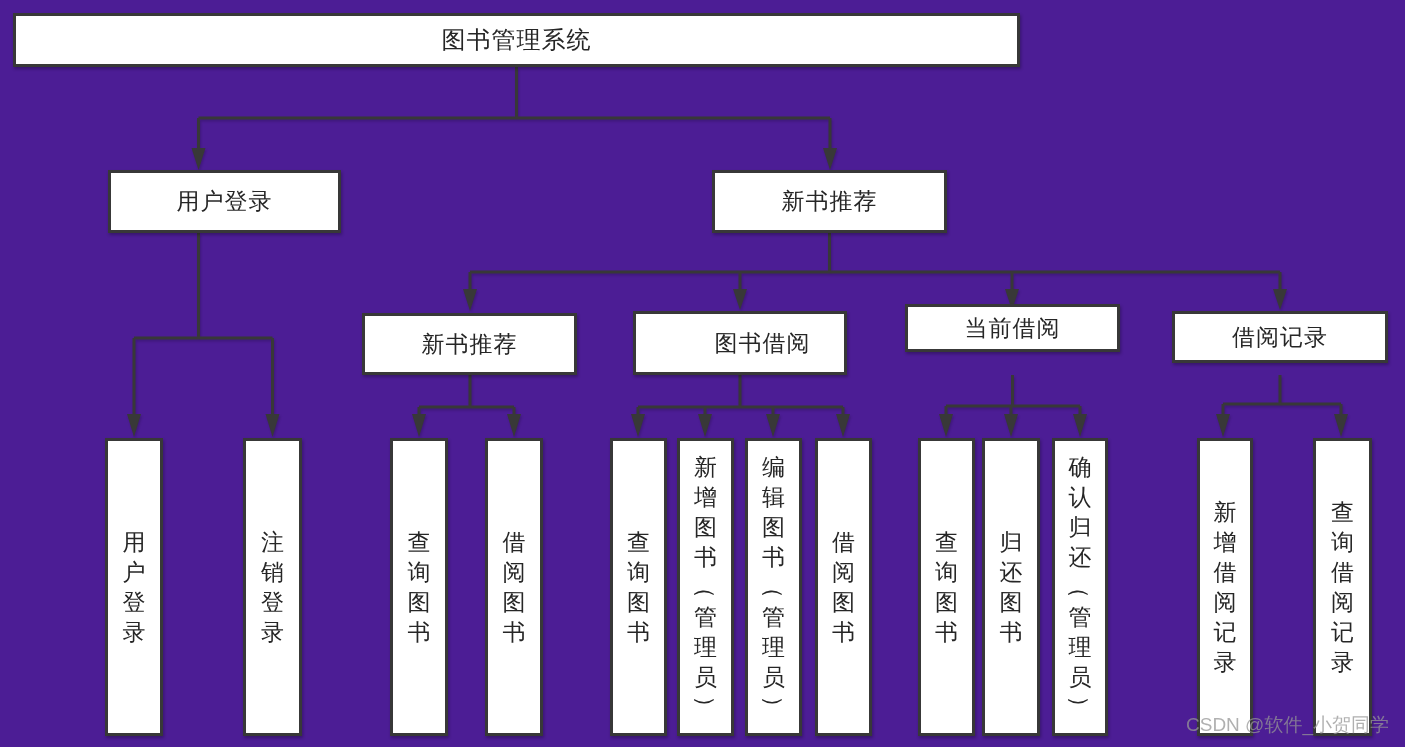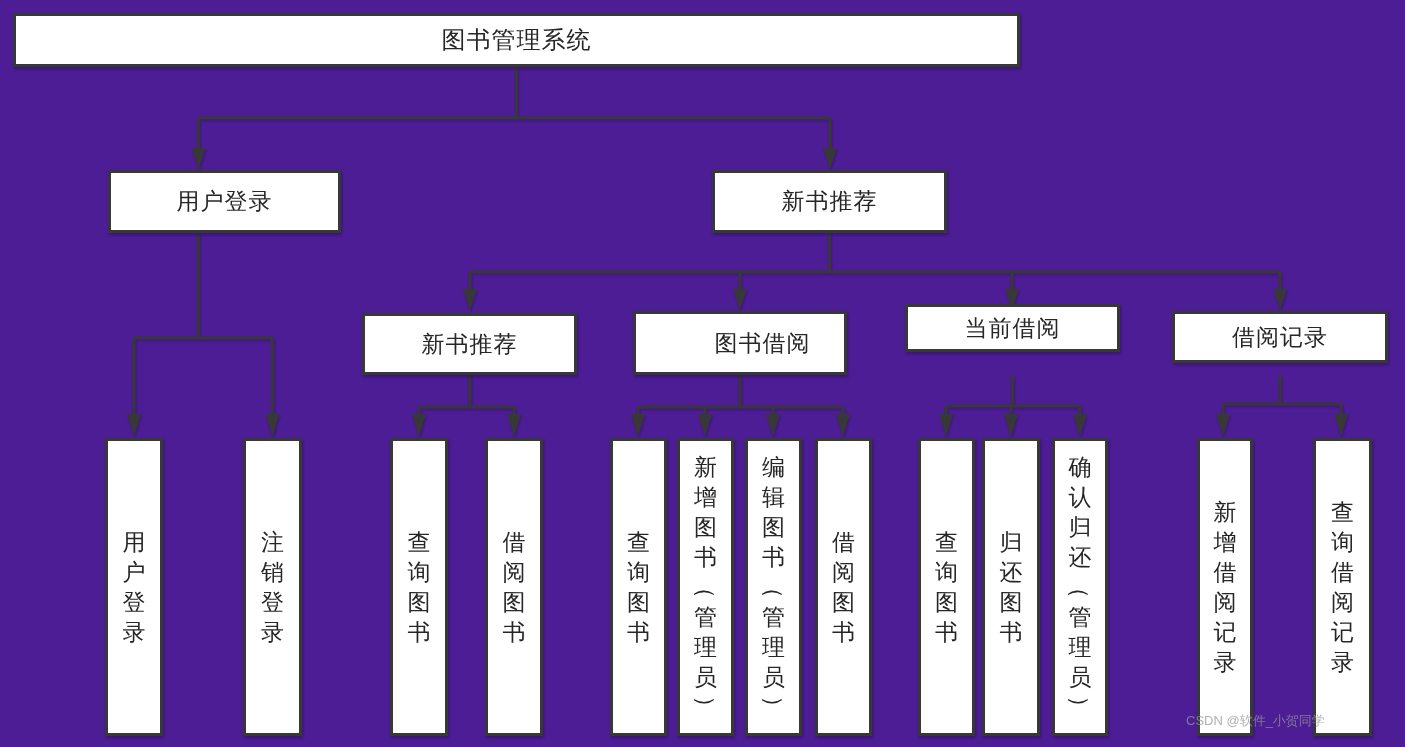--- a/index.html
+++ b/index.html
@@ -38,21 +38,21 @@
   .b-j1{left:677px;width:57px;}
   .b-j2{left:745px;width:57px;}
   .b-j3{left:815px;width:57px;}
   .b-c0{left:918px;width:57px;}
   .b-c1{left:982px;width:58px;}
   .b-c2{left:1052px;width:56px;}
   .b-r0{left:1197px;width:56px;}
   .b-r1{left:1313px;width:59px;}
   .watermark{
     position:absolute;left:1186px;top:712px;z-index:5;
-    font-size:13px;color:rgba(150,150,150,0.75);white-space:nowrap;
+    font-size:19px;color:rgba(150,150,150,0.75);white-space:nowrap;
   }
 </style>
 </head>
 <body>
 
 <div class="canvas">
 
   <svg class="wires" viewBox="0 0 1405 747" xmlns="http://www.w3.org/2000/svg">
     <g stroke="#383838" stroke-width="3" fill="#383838">
       <path d="M516.5,67 V118 M198.5,118 H830 M198.5,118 V150 M830,118 V150" fill="none"></path>

